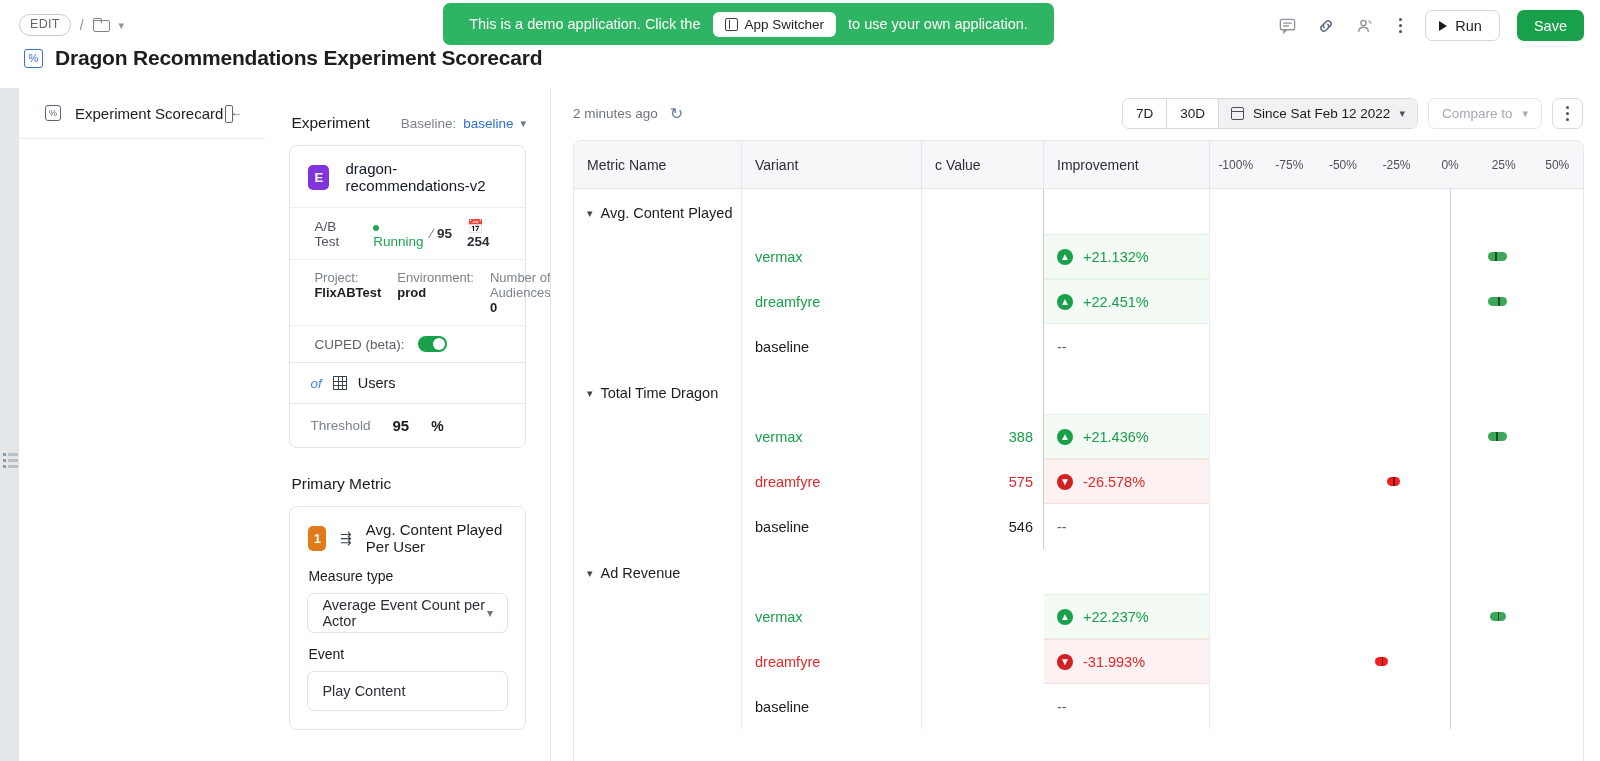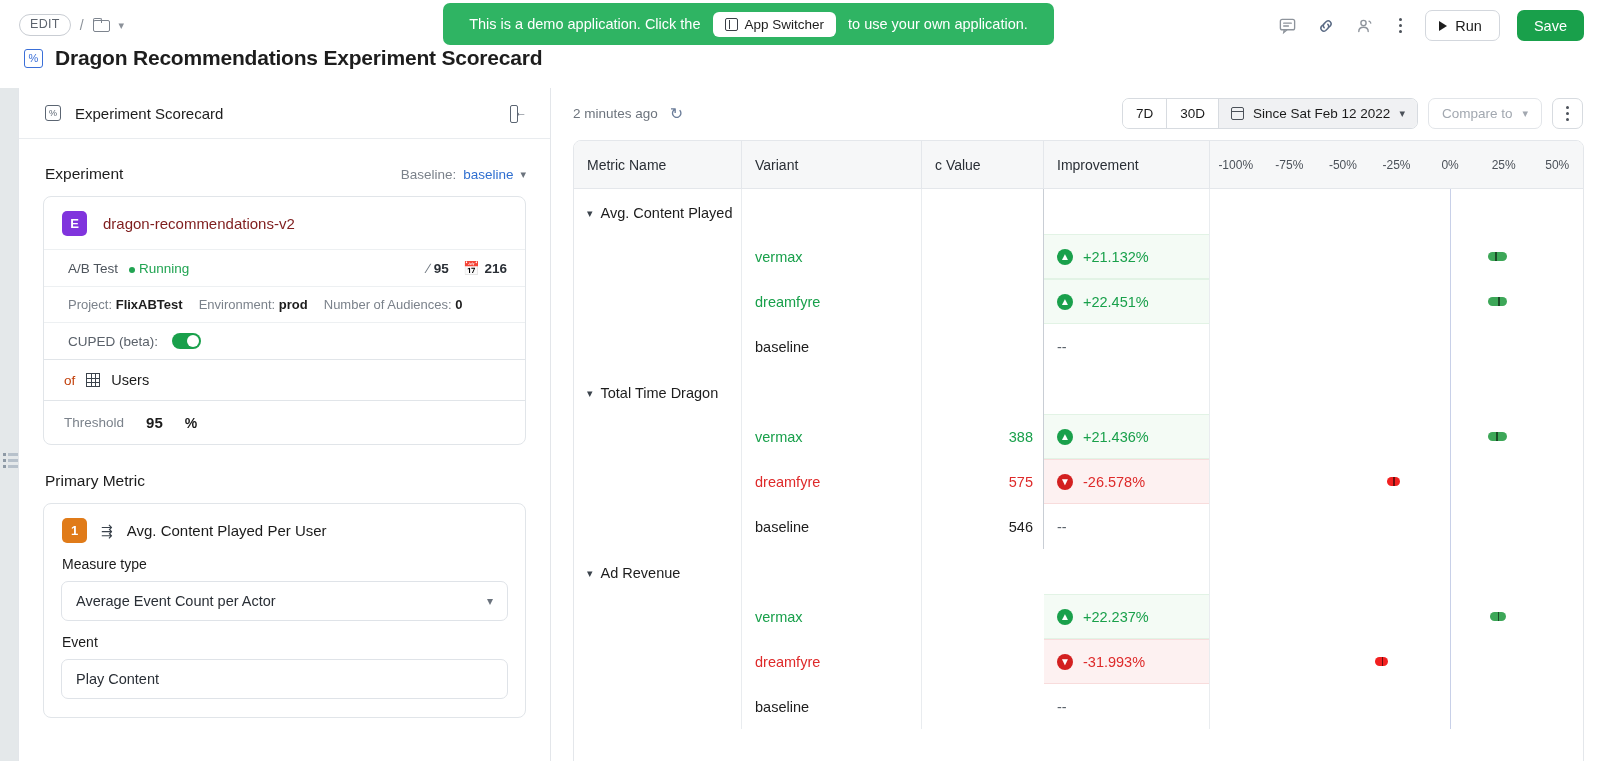--- a/index.html
+++ b/index.html
@@ -74,21 +74,21 @@
   .rail { width:18px; background:#e4e8ea; position:relative; flex:0 0 auto; }
   .rail-handle { position:absolute; left:3px; top:365px; display:flex; flex-direction:column; gap:3px; }
   .rail-handle div { display:flex; align-items:center; gap:2px; }
   .rail-handle b { width:3px; height:3px; background:#8e9aa6; display:block; }
   .rail-handle s { width:10px; height:3px; background:#b7c1cb; display:block; }
 
   
   .left {
     width:533px; flex:0 0 auto; background:#fff;
     border-right:1px solid #e3e6ea; border-left:1px solid #e3e6ea;
-    display:flex; flex-direction:column; overflow:hidden;
+    display:flex; flex-direction:row; overflow:hidden;
   }
   .left-head {
     height:51px; border-bottom:1px solid #e9ecef; display:flex; align-items:center;
     padding:0 24px 0 26px; justify-content:space-between;
   }
   .lh-left { display:flex; align-items:center; gap:14px; }
   .lh-ic { width:16px; height:16px; border:1.5px solid #5b6572; border-radius:3px; position:relative; }
   .lh-ic::after{ content:"%"; position:absolute; inset:0; display:flex;align-items:center;justify-content:center;font-size:9px;color:#5b6572;}
   .lh-title { font-size:15px; color:#1d1d1d; }
   .collapse-ic { width:18px; height:18px; position:relative; cursor:pointer; }
@@ -104,36 +104,36 @@
   .baseline-val { color:#2f6fd0; }
   .baseline-chev { color:#6b737d; font-size:11px; }
 
   .card { border:1px solid #e1e5e9; border-radius:8px; background:#fff; }
   .card-pad { padding:14px 18px 13px; }
   .exp-name-row { display:flex; align-items:center; gap:16px; }
   .sq-badge {
     width:25px; height:25px; border-radius:5px; background:#8034dd; color:#fff;
     display:flex; align-items:center; justify-content:center; font-size:13px; font-weight:bold;
   }
-  .exp-name { font-size:15px; color:#7f1d1d; }
+  .exp-name { font-size:15px; color:#0f172a; }
 
   .row-line { display:flex; align-items:center; justify-content:space-between; padding:10px 18px 10px 24px; border-top:1px solid #edf0f2; font-size:13.5px;}
   .row-line:first-child { border-top:none; }
   .ab-left { display:flex; align-items:center; gap:11px; color:#4d545c; }
   .dot { width:6px;height:6px;border-radius:50%;background:#21a452;display:inline-block;margin-right:4px;}
   .running { color:#21a452; }
   .ab-right { display:flex; align-items:center; gap:15px; color:#2a2f36; font-weight:bold; font-size:13.5px;}
   .ab-right span.lbl-ic { color:#6b737d; font-weight:normal; margin-right:4px; }
   .meta-row { display:flex; gap:16px; color:#7b828b; font-size:13px; }
   .meta-row b { color:#1d1d1d; font-weight:bold; }
   .cuped-row { display:flex; align-items:center; gap:14px; color:#5a616a; font-size:13.5px; }
   .toggle { width:29px; height:16px; border-radius:9px; background:#19a04b; position:relative; cursor:pointer;}
   .toggle::after{ content:""; position:absolute; right:2px; top:2px; width:12px; height:12px; border-radius:50%; background:#fff;}
   .of-row { display:flex; align-items:center; gap:11px; padding:12px 18px 12px 20px; border-top:1px solid #e1e5e9; font-size:14.5px;}
-  .of-lbl { color:#c2410c; font-size:13.5px; }
+  .of-lbl { color:#3b82f6; font-size:13.5px;font-style:italic; }
   .grid-ic { width:14px; height:14px; border:1.4px solid #3b434c; position:relative; }
   .grid-ic::before{content:"";position:absolute;left:0;right:0;top:4px;height:1.2px;background:#3b434c;box-shadow:0 4px 0 #3b434c;}
   .grid-ic::after{content:"";position:absolute;top:0;bottom:0;left:4px;width:1.2px;background:#3b434c;box-shadow:4px 0 0 #3b434c;}
   .thr-row { display:flex; align-items:center; gap:22px; padding:13px 18px 13px 20px; border-top:1px solid #e1e5e9; }
   .thr-lbl { color:#7b828b; font-size:13.5px; }
   .thr-val { font-weight:bold; font-size:15px; }
   .thr-pct { font-weight:bold; font-size:14px; }
 
   .pm-title { font-size:15.5px; margin:27px 0 13px 2px; }
   .pm-head { display:flex; align-items:center; gap:14px; padding:14px 18px 0; }
@@ -317,21 +317,21 @@
             </div>
           </div>
 
           <div class="row-line">
             <span class="ab-left">
               <span>A/B Test</span>
               <span class="running"><span class="dot"></span><span>Running</span></span>
             </span>
             <span class="ab-right">
               <span><span class="lbl-ic">∕</span><span>95</span></span>
-              <span><span class="lbl-ic">📅</span><span>216</span></span>
+              <span><span class="lbl-ic">📅</span><span>254</span></span>
             </span>
           </div>
 
           <div class="row-line">
             <span class="meta-row">
               <span><span>Project:</span> <b>FlixABTest</b></span>
               <span><span>Environment:</span> <b>prod</b></span>
               <span><span>Number of Audiences:</span> <b>0</b></span>
             </span>
           </div>

